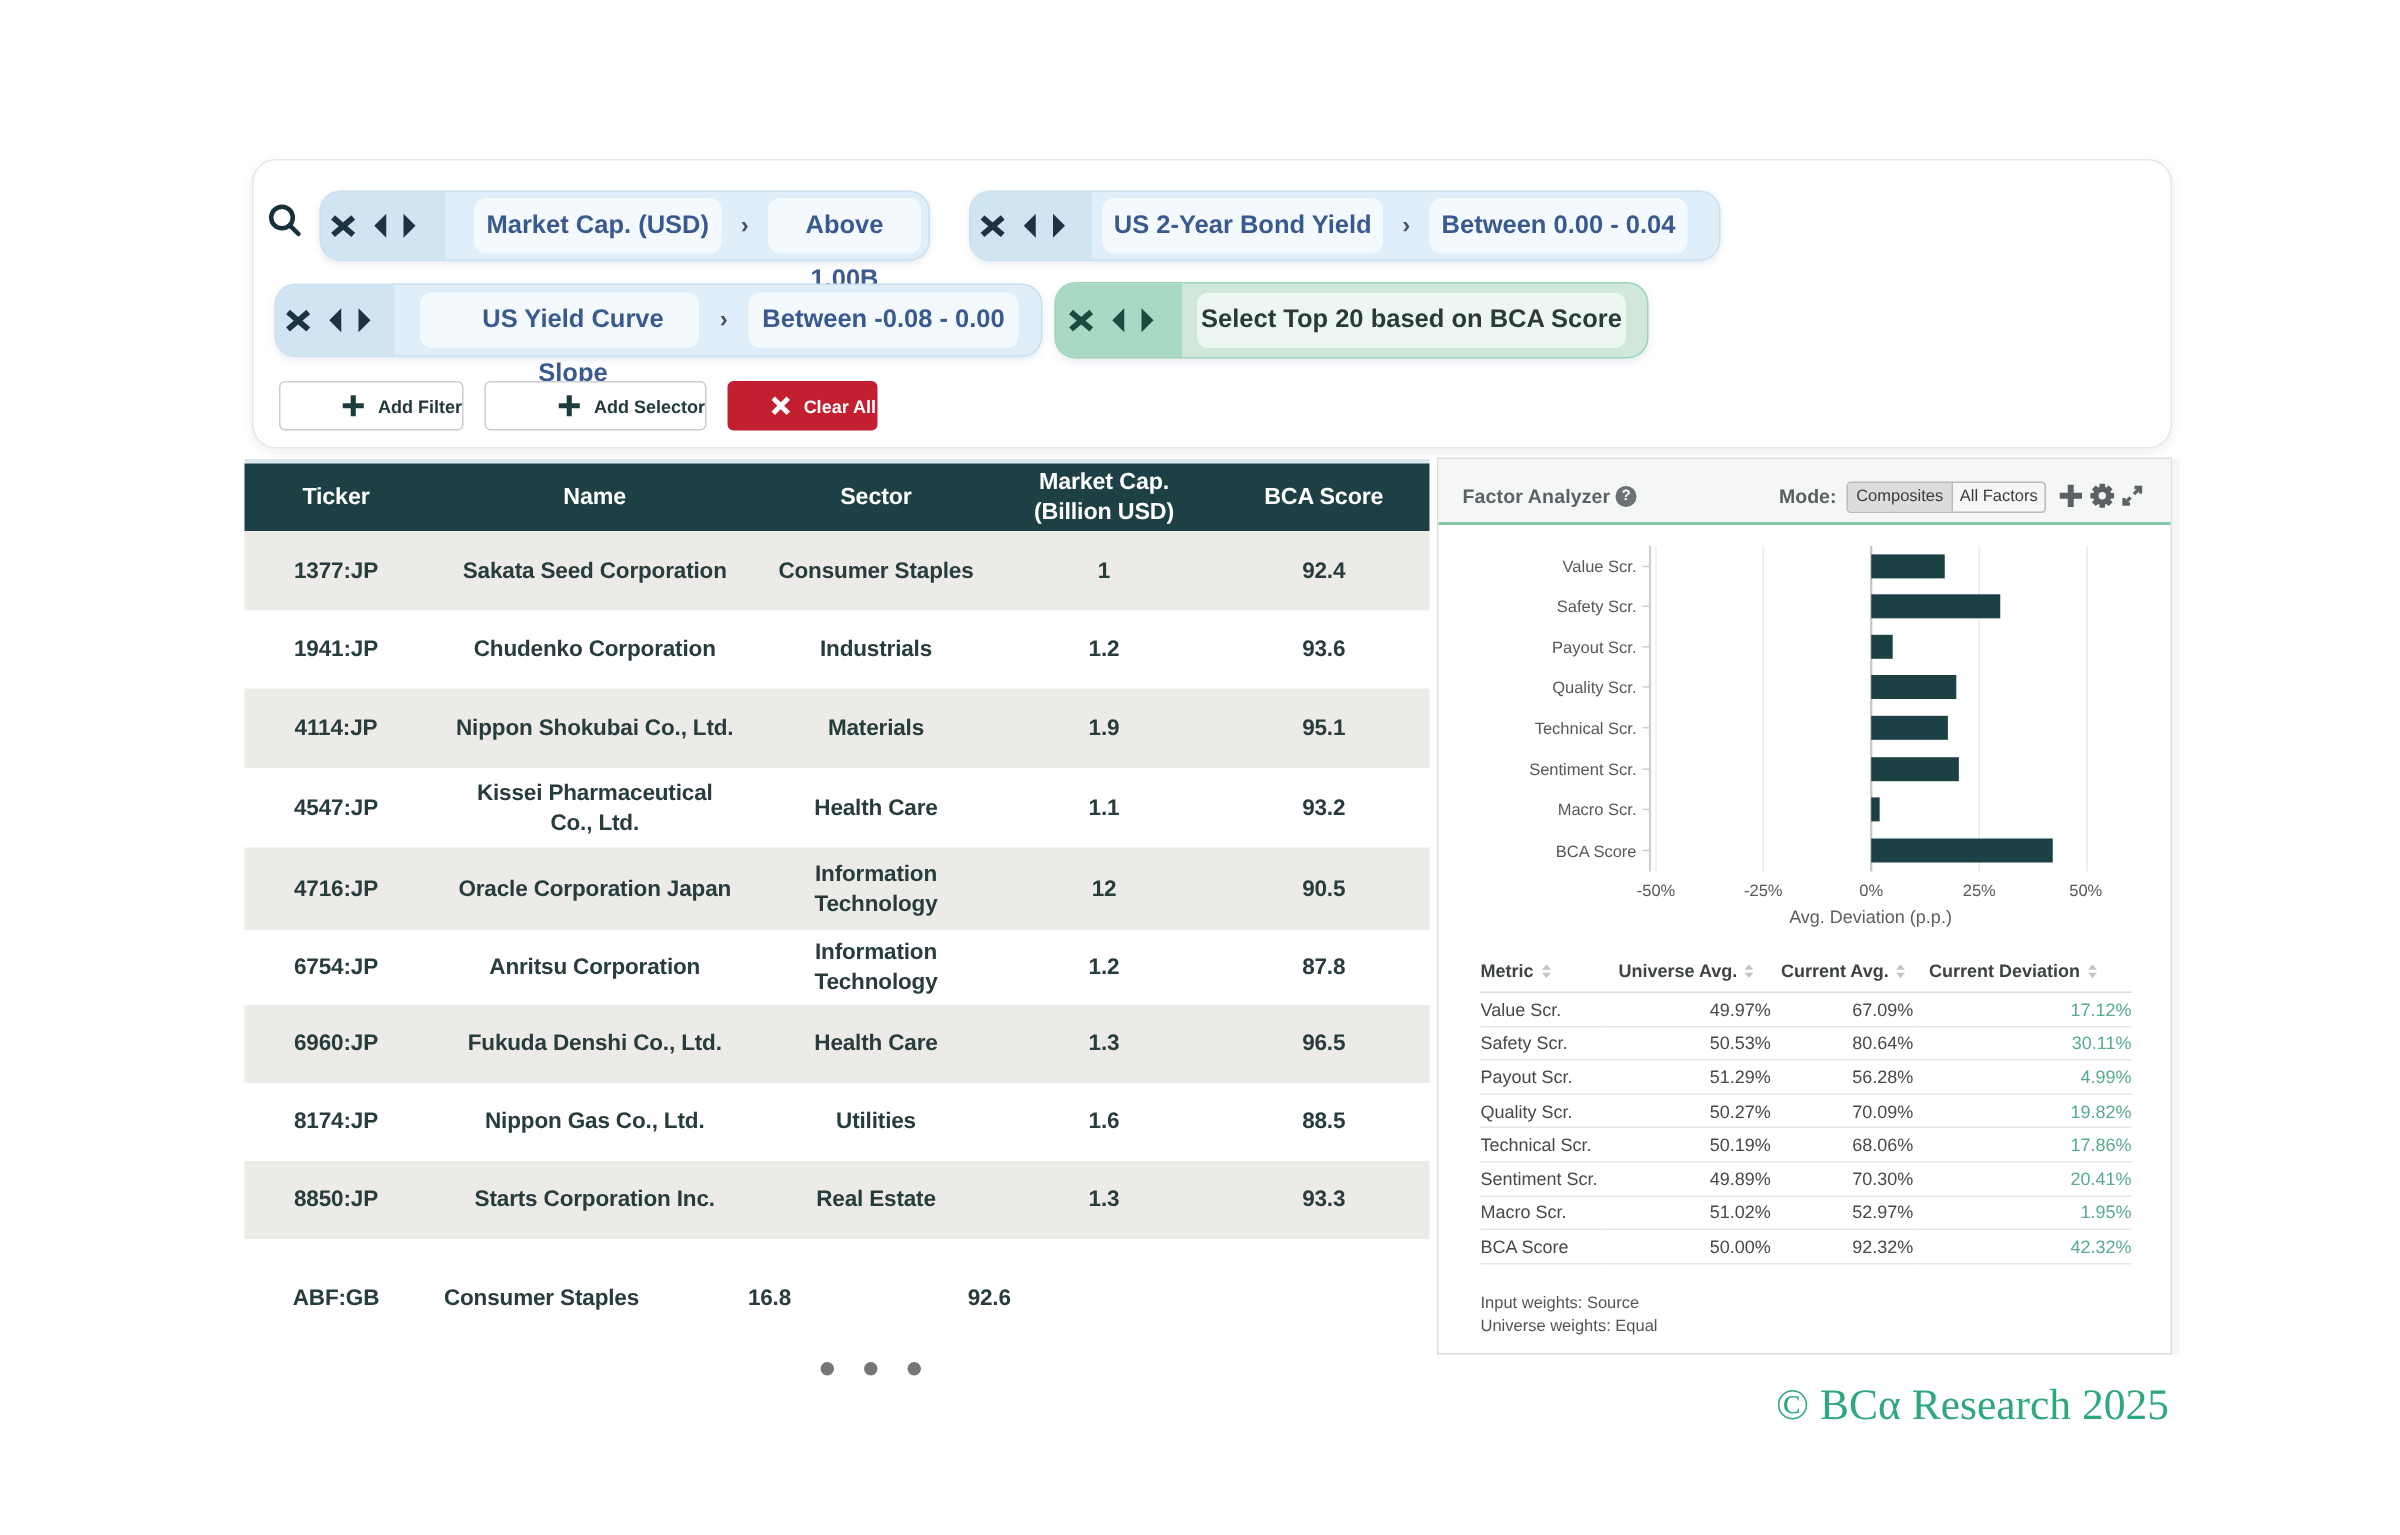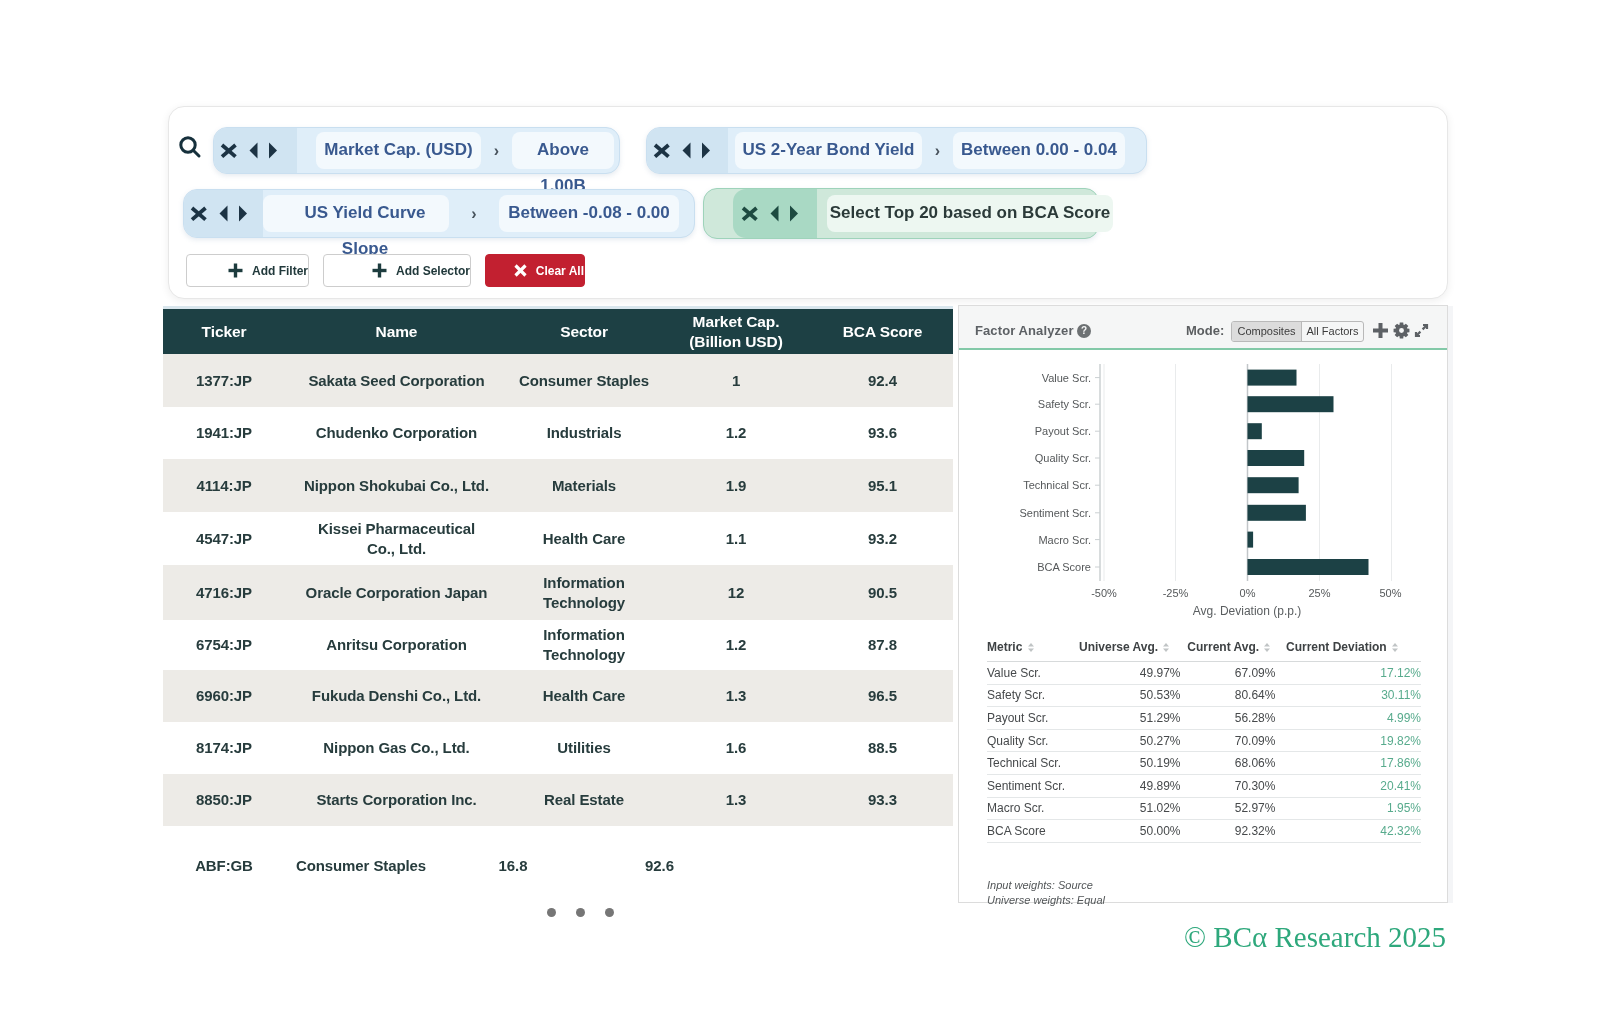--- a/index.html
+++ b/index.html
@@ -66,21 +66,21 @@
 .metrics th:nth-child(3) { padding-right:5px; }
 .metrics th:nth-child(4) { padding-right:23px; }
 .metrics th { font-size:12px; font-weight:700; color:#3e4244; padding:0 0 7px 0; text-align:right;
   border-bottom:1px solid #d7dadb; white-space:nowrap; }
 .metrics th:first-child { text-align:left; }
 .metrics td { font-size:12px; color:#46494b; text-align:right; height:22.6px; padding:0;
   border-bottom:1px solid #e4e7e8; white-space:nowrap; }
 .metrics td:first-child { text-align:left; }
 .metrics td.dev { color:#58ab8d; }
 .srtsvg { vertical-align:-1px; margin-left:2px; }
-.fnote { position:absolute; left:28px; top:572px; font-size:11px; color:#515557; line-height:14.5px;font-style:italic; }
+.fnote { position:absolute; left:28px; top:556px; font-size:11px; color:#515557; line-height:14.5px; }
 
 .copyright { position:absolute; right:154px; top:921px; font-family:"Liberation Serif",serif;
   font-size:29px; color:#2ea87c; }
 .scrollstrip { position:absolute; left:1448px; top:306px; width:5px; height:597px; background:#f4f5f7; }
 </style>
 </head>
 <body>
 <div id="page">
 
   <div class="filter-card">
@@ -125,26 +125,26 @@
       <div class="ctrl" style="width:79px;">
         <svg width="60" height="17" viewBox="0 0 60 17">
           <g stroke="#1c3344" stroke-width="3.8">
             <line x1="3" y1="3" x2="16.5" y2="14.6"></line>
               <line x1="16.5" y1="3" x2="3" y2="14.6"></line>
           </g>
           <polygon points="38.5,0.5 38.5,16.5 30.5,8.5" fill="#1c3344"></polygon>
           <polygon points="50,0.5 50,16.5 58,8.5" fill="#1c3344"></polygon>
         </svg>
       </div>
-      <div class="pbox" style="width:186px; padding-left:18px;">US Yield Curve Slope</div>
+      <div class="pbox" style="width:186px; margin-left:17px;padding-left:18px;">US Yield Curve Slope</div>
       <div class="chev">›</div>
       <div class="pbox" style="width:180px; margin-right:15px;">Between -0.08 - 0.00</div>
     </div>
 
-    <div class="pill green" style="left:534px; top:81px; width:396px; height:51px;padding-left:29px;">
+    <div class="pill green" style="left:534px; top:81px; width:396px; height:51px;">
       <div class="ctrl" style="width:84px;">
         <svg width="60" height="17" viewBox="0 0 60 17">
           <g stroke="#1d4a40" stroke-width="3.8">
             <line x1="3" y1="3" x2="16.5" y2="14.6"></line>
               <line x1="16.5" y1="3" x2="3" y2="14.6"></line>
           </g>
           <polygon points="38.5,0.5 38.5,16.5 30.5,8.5" fill="#1d4a40"></polygon>
           <polygon points="50,0.5 50,16.5 58,8.5" fill="#1d4a40"></polygon>
         </svg>
       </div>

